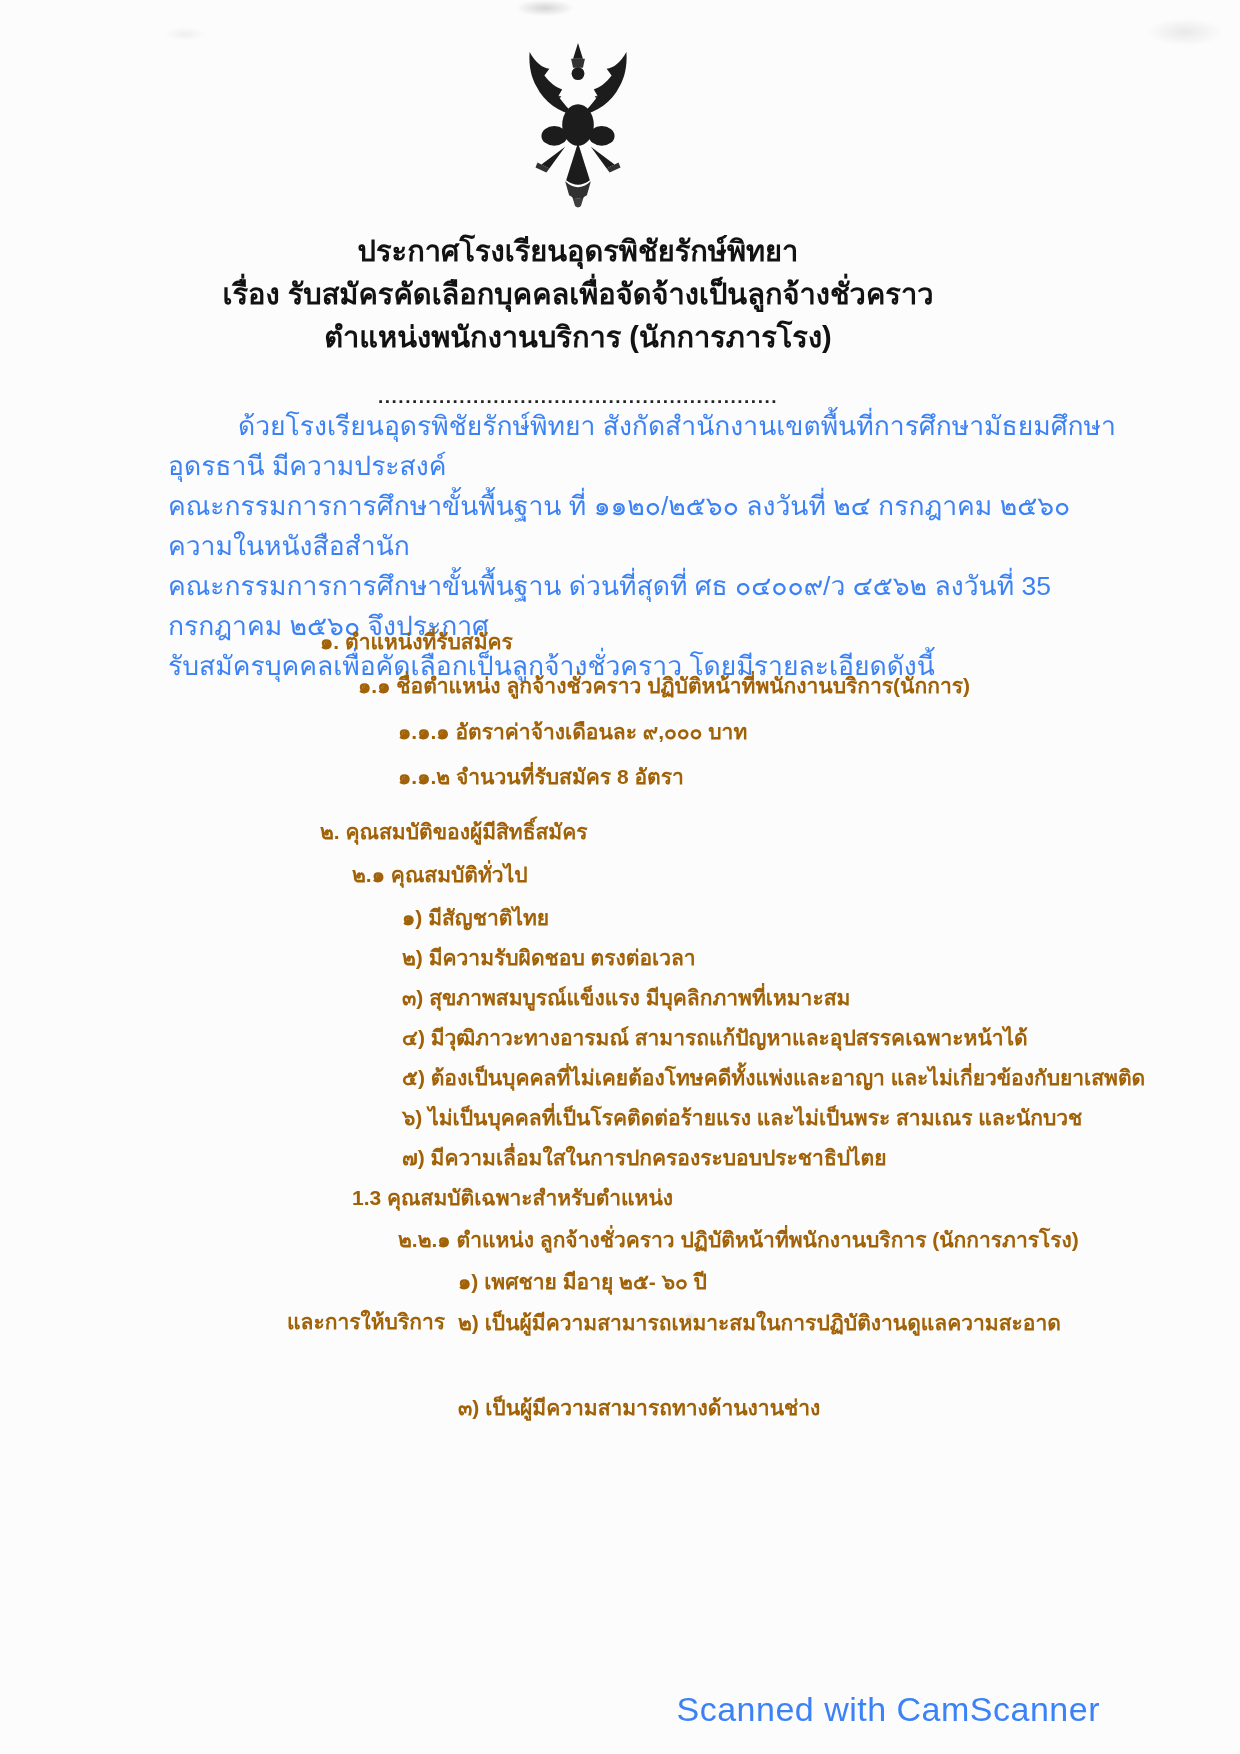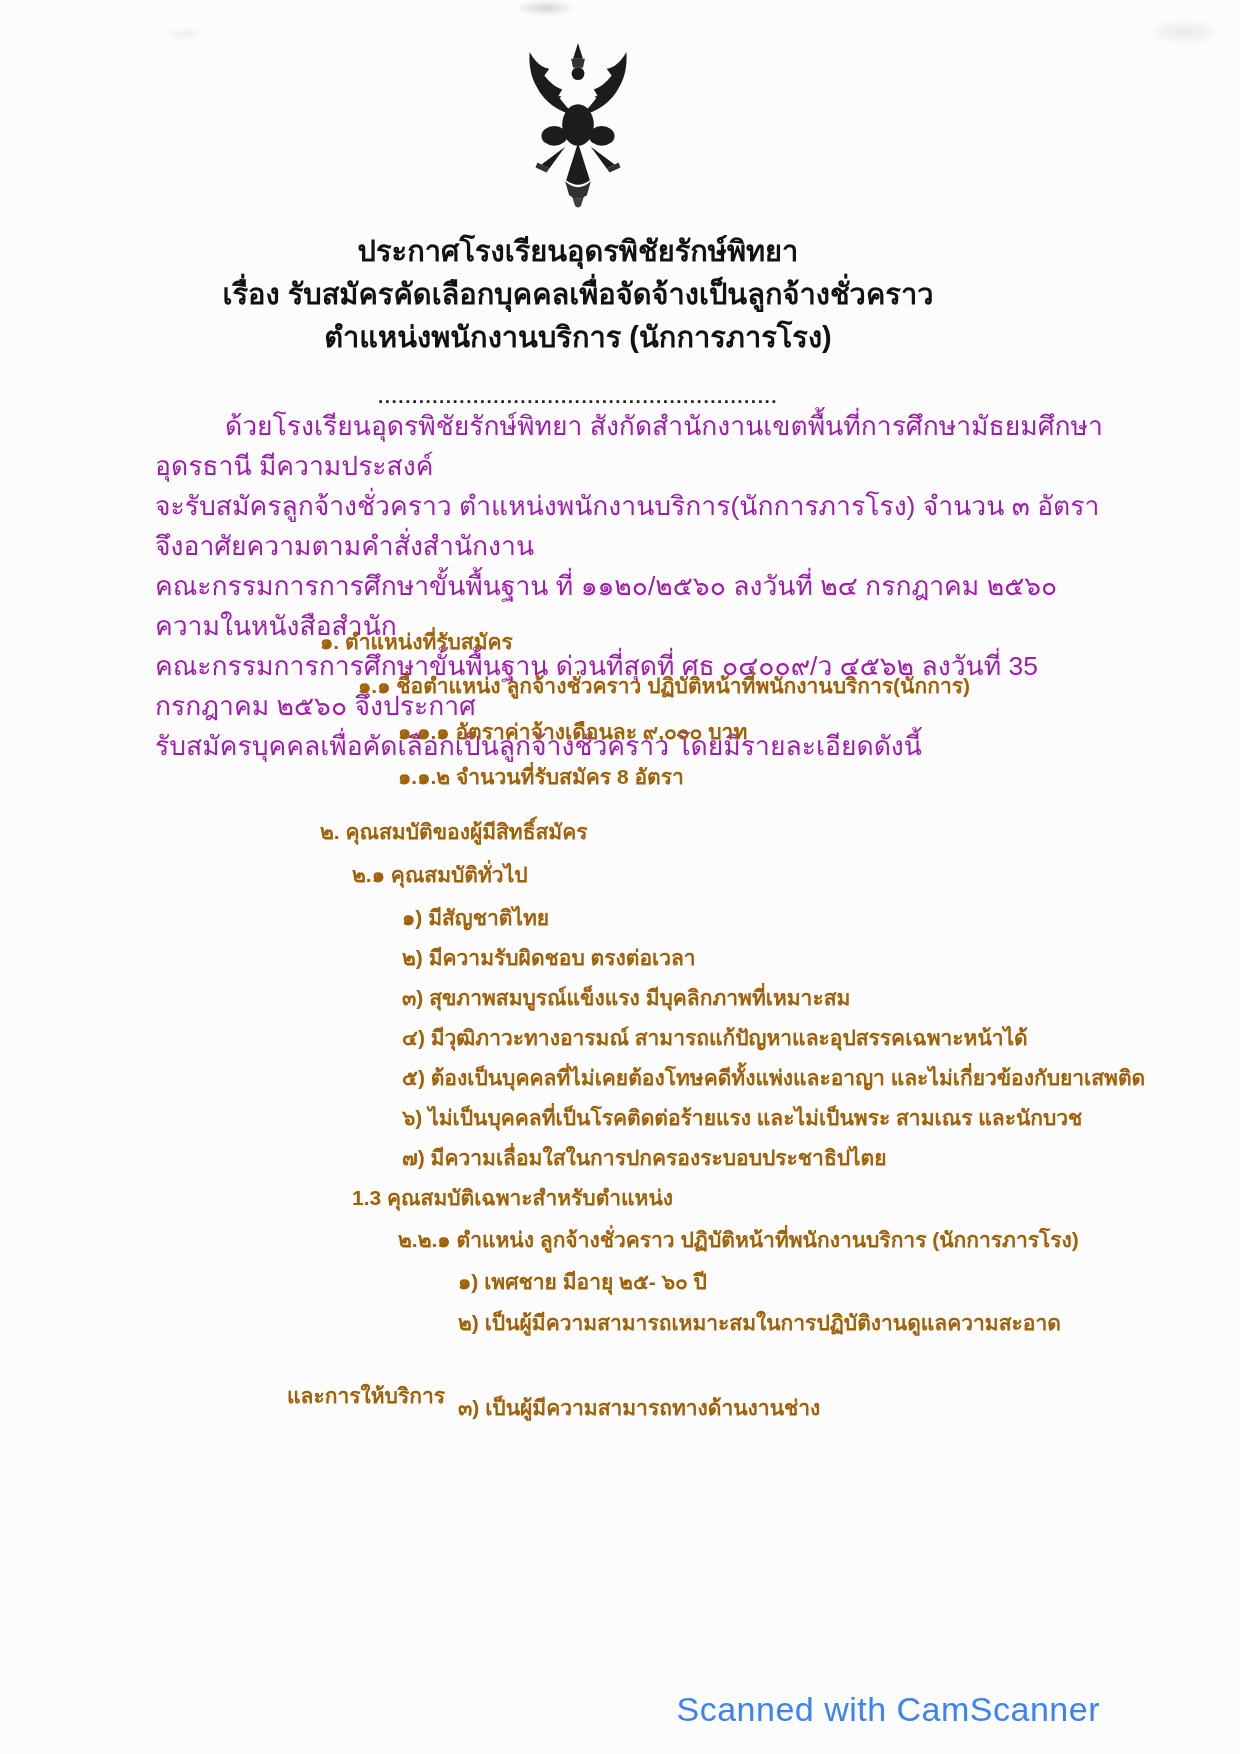--- a/index.html
+++ b/index.html
@@ -32,22 +32,22 @@
     position:absolute;top:230px;left:0;width:1156px;
     text-align:center;font-weight:700;font-size:29px;line-height:43px;
     color:#121212;
   }
   .dots{
     position:absolute;top:386px;left:0;width:1156px;
     text-align:center;font-size:19px;letter-spacing:1.5px;color:#222;
     font-weight:600;
   }
   .intro{
-    position:absolute;top:406px;left:155px;width:960px;
-    font-size:26.5px;line-height:40px;font-weight:500;color:#a21caf;
+    position:absolute;top:406px;left:168px;width:960px;
+    font-size:26.5px;line-height:40px;font-weight:500;color:#3b82f6;
   }
   .intro .line.first{text-indent:70px;}
   .tline{position:absolute;white-space:nowrap;font-size:21px;line-height:40px;color:#a16207;}
   .w700{font-weight:700;}
   .w600{font-weight:600;}
   .footer{
     position:absolute;top:1690px;right:184px;
     font-size:34px;letter-spacing:.5px;
     color:#3b82f6;font-weight:500;
     font-family:"Liberation Sans","DejaVu Sans",sans-serif;
@@ -95,21 +95,20 @@
   <div class="titles">
     <div>ประกาศโรงเรียนอุดรพิชัยรักษ์พิทยา</div>
     <div>เรื่อง รับสมัครคัดเลือกบุคคลเพื่อจัดจ้างเป็นลูกจ้างชั่วคราว</div>
     <div>ตำแหน่งพนักงานบริการ (นักการภารโรง)</div>
   </div>
 
   <div class="dots">...........................................................</div>
 
   <div class="intro">
     <div class="line first">ด้วยโรงเรียนอุดรพิชัยรักษ์พิทยา สังกัดสำนักงานเขตพื้นที่การศึกษามัธยมศึกษาอุดรธานี มีความประสงค์</div>
-    <div class="line">จะรับสมัครลูกจ้างชั่วคราว ตำแหน่งพนักงานบริการ(นักการภารโรง) จำนวน ๓ อัตรา จึงอาศัยความตามคำสั่งสำนักงาน</div>
     <div class="line">คณะกรรมการการศึกษาขั้นพื้นฐาน ที่ ๑๑๒๐/๒๕๖๐ ลงวันที่ ๒๔ กรกฎาคม ๒๕๖๐ ความในหนังสือสำนัก</div>
     <div class="line">คณะกรรมการการศึกษาขั้นพื้นฐาน ด่วนที่สุดที่ ศธ ๐๔๐๐๙/ว ๔๕๖๒ ลงวันที่ 35 กรกฎาคม ๒๕๖๐ จึงประกาศ</div>
     <div class="line">รับสมัครบุคคลเพื่อคัดเลือกเป็นลูกจ้างชั่วคราว โดยมีรายละเอียดดังนี้</div>
   </div>
 
   <div class="tline w700" style="top:622px;left:320px;">๑. ตำแหน่งที่รับสมัคร</div>
   <div class="tline w700" style="top:666px;left:358px;">๑.๑ ชื่อตำแหน่ง ลูกจ้างชั่วคราว ปฏิบัติหน้าที่พนักงานบริการ(นักการ)</div>
   <div class="tline w700" style="top:712px;left:398px;">๑.๑.๑ อัตราค่าจ้างเดือนละ ๙,๐๐๐ บาท</div>
   <div class="tline w700" style="top:757px;left:398px;">๑.๑.๒ จำนวนที่รับสมัคร 8 อัตรา</div>
 
@@ -122,18 +121,18 @@
   <div class="tline w600" style="top:1018px;left:402px;">๔) มีวุฒิภาวะทางอารมณ์ สามารถแก้ปัญหาและอุปสรรคเฉพาะหน้าได้</div>
   <div class="tline w600" style="top:1058px;left:402px;">๕) ต้องเป็นบุคคลที่ไม่เคยต้องโทษคดีทั้งแพ่งและอาญา และไม่เกี่ยวข้องกับยาเสพติด</div>
   <div class="tline w600" style="top:1098px;left:402px;">๖) ไม่เป็นบุคคลที่เป็นโรคติดต่อร้ายแรง และไม่เป็นพระ สามเณร และนักบวช</div>
   <div class="tline w600" style="top:1138px;left:402px;">๗) มีความเลื่อมใสในการปกครองระบอบประชาธิปไตย</div>
 
   <div class="tline w700" style="top:1178px;left:352px;">1.3 คุณสมบัติเฉพาะสำหรับตำแหน่ง</div>
   <div class="tline w700" style="top:1220px;left:398px;">๒.๒.๑ ตำแหน่ง ลูกจ้างชั่วคราว ปฏิบัติหน้าที่พนักงานบริการ (นักการภารโรง)</div>
 
   <div class="tline w600" style="top:1262px;left:458px;">๑) เพศชาย มีอายุ ๒๕- ๖๐ ปี</div>
   <div class="tline w600" style="top:1303px;left:458px;">๒) เป็นผู้มีความสามารถเหมาะสมในการปฏิบัติงานดูแลความสะอาด</div>
-  <div class="tline w600" style="top:1376px;left:287px;">และการให้บริการ</div>
+  <div class="tline w600" style="top:1302px;left:287px;">และการให้บริการ</div>
   <div class="tline w600" style="top:1388px;left:458px;">๓) เป็นผู้มีความสามารถทางด้านงานช่าง</div>
 
   <div class="footer">Scanned with CamScanner</div>
 
 </div>
 
 </body></html>

